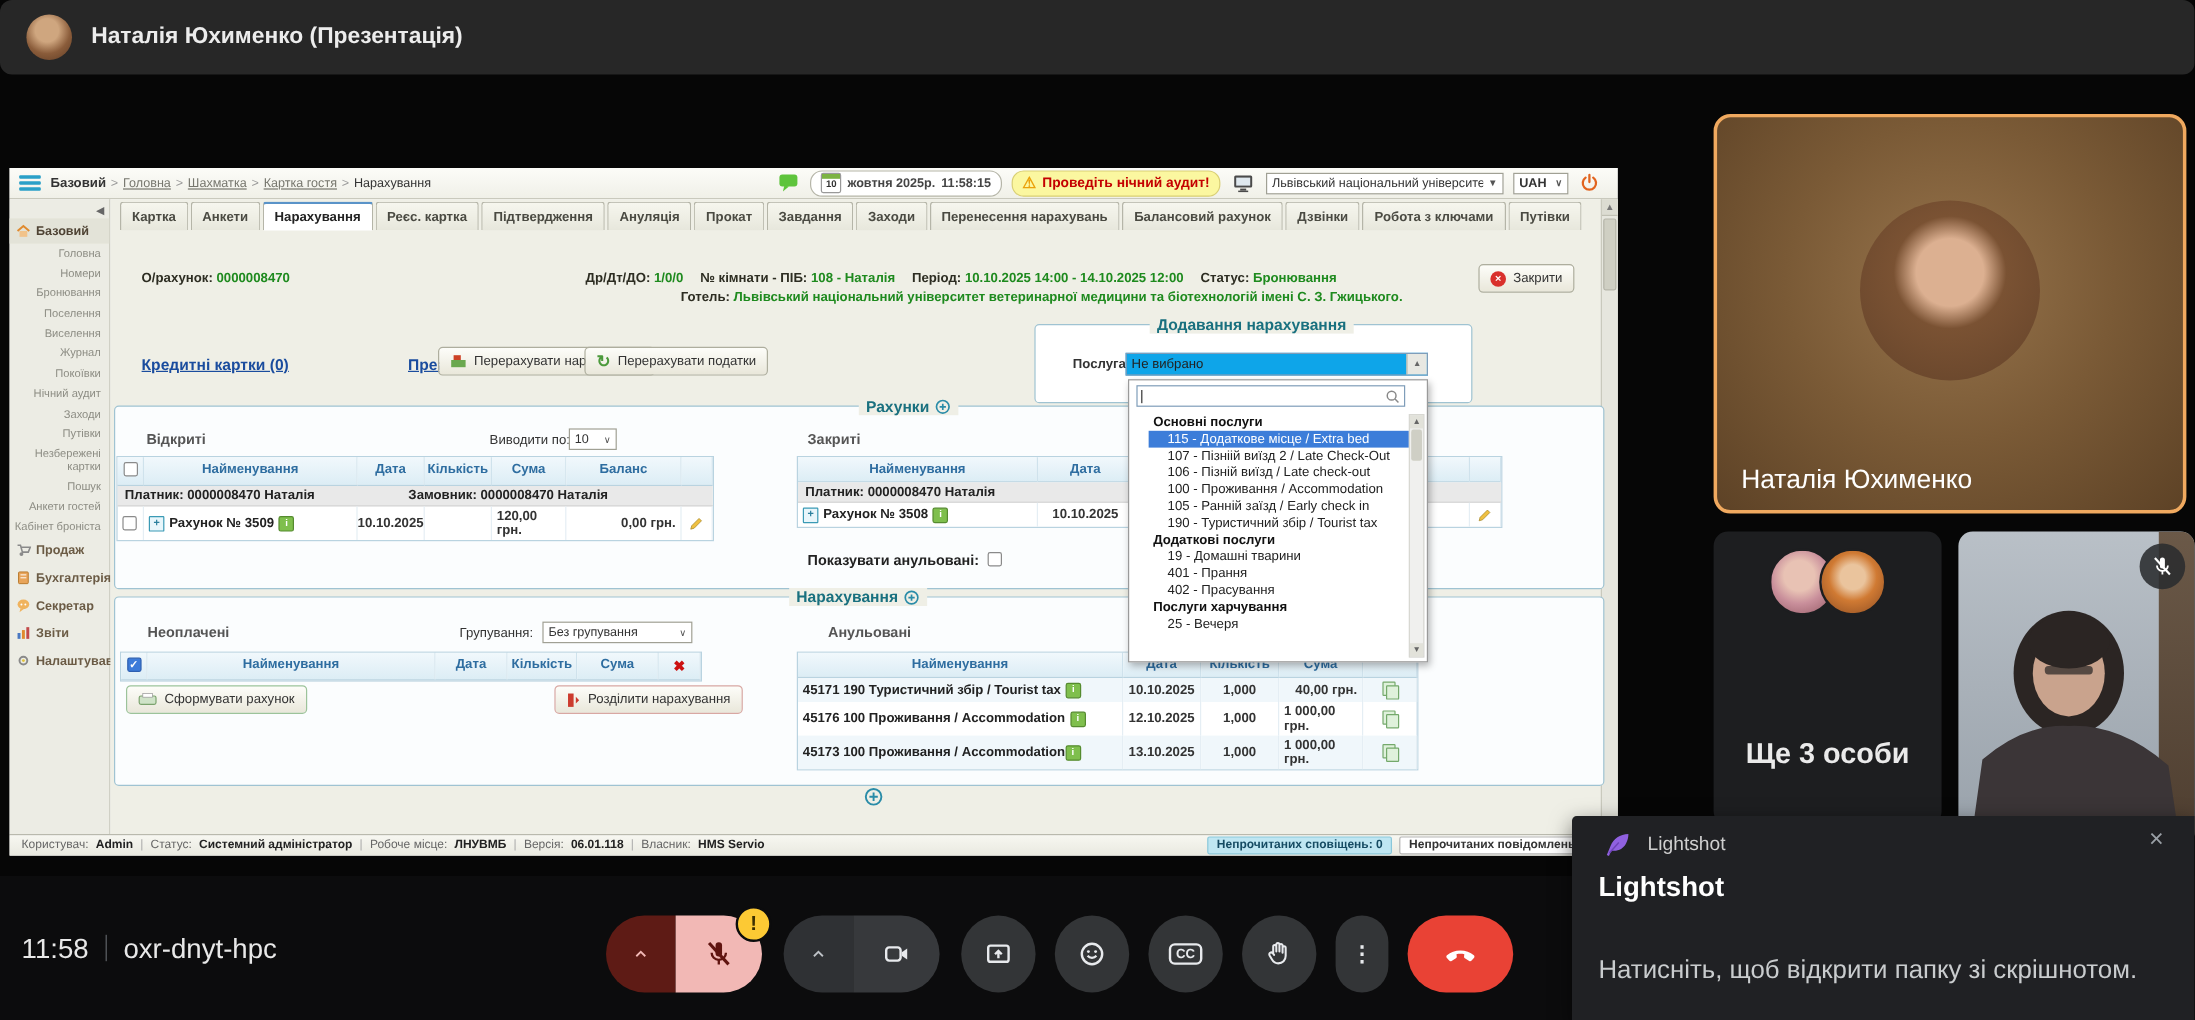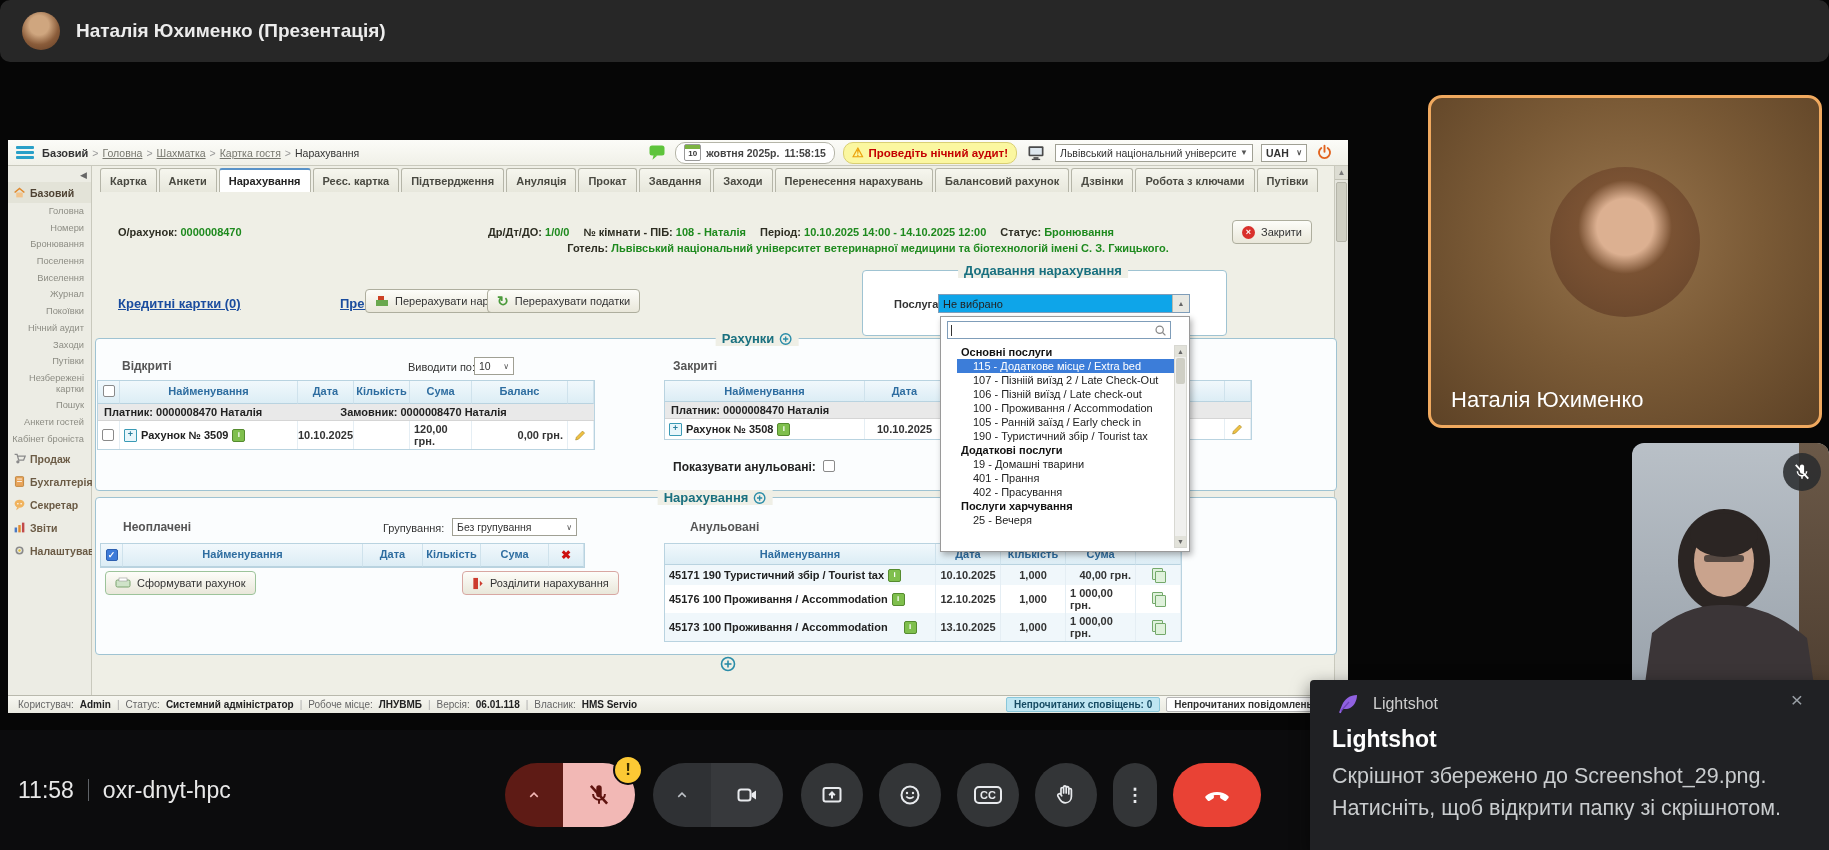--- a/index.html
+++ b/index.html
@@ -559,21 +559,21 @@
       <div class="td c">12.10.2025</div>
       <div class="td c">1,000</div>
       <div class="td r">1 000,00 грн.</div>
       <div class="td" style="justify-content:center;">
           <span class="ico-copy">
             <i></i>
             <i></i>
           </span>
         </div>
 
-      <div class="td b rowalt" style="gap:16px;">
+      <div class="td b rowalt" style="gap:0;">
         <span>45173 100 Проживання / Accommodation</span>
           <span class="ico-info">i</span>
       </div>
       <div class="td c rowalt">13.10.2025</div>
       <div class="td c rowalt">1,000</div>
       <div class="td r rowalt">1 000,00 грн.</div>
       <div class="td rowalt" style="justify-content:center;">
           <span class="ico-copy">
             <i></i>
             <i></i>
@@ -605,20 +605,27 @@
       <span class="badge cyan" style="margin-left:auto;">Непрочитаних сповіщень: 0</span>
       <span class="badge">Непрочитаних повідомлень: 37</span>
     </div>
   </div>
 
   <div class="tile1">
     <div class="t1-av"></div>
     <div class="t1-name">Наталія Юхименко</div>
   </div>
 
+  <div class="tile2">
+    <div class="t2-avs">
+      <div class="t2-a a1"></div>
+      <div class="t2-a a2"></div>
+    </div>
+    <div class="t2-label">Ще 3 особи</div>
+  </div>
 
   <div class="tile3">
     <div class="t3-band"></div>
     <svg width="197" height="262" viewBox="0 0 197 262" style="position:absolute;left:0;top:0;">
       <ellipse cx="92" cy="118" rx="46" ry="52" fill="#2b2523"></ellipse>
       <ellipse cx="92" cy="118" rx="30" ry="36" fill="#c9a38d"></ellipse>
       <rect x="72" y="112" width="40" height="7" rx="3" fill="#3a3230" opacity="0.8"></rect>
       <path d="M10 262 L20 190 Q55 160 92 162 Q135 160 175 195 L185 262 Z" fill="#3b3537"></path>
       <ellipse cx="92" cy="92" rx="34" ry="22" fill="#2b2523"></ellipse>
     </svg>
@@ -635,21 +642,20 @@
   <div class="toast">
     <div class="toast-app">
       <svg width="24" height="24" viewBox="0 0 24 24">
         <path d="M21 3c-7 0-12.5 4.2-14.8 9.8L3 20.5l1.8.8 2-4.6c4.6 1.2 10-1.2 12.2-5.8C20.3 8.6 21 6 21 3z" fill="#9061e0"></path>
         <line x1="5" y1="19" x2="13" y2="10" stroke="#6e42b8" stroke-width="1.2"></line>
       </svg>
       <span>Lightshot</span>
     </div>
     <div class="toast-close">×</div>
     <div class="toast-title">Lightshot</div>
-    <div class="toast-l1">Скрішнот збережено до Screenshot_29.png.</div>
     <div class="toast-l2">Натисніть, щоб відкрити папку зі скрішнотом.</div>
   </div>
 
   <div class="bbar">
     <div class="meta">
       <span>11:58</span>
       <span class="div"></span>
       <span>oxr-dnyt-hpc</span>
     </div>
     <div class="controls">

